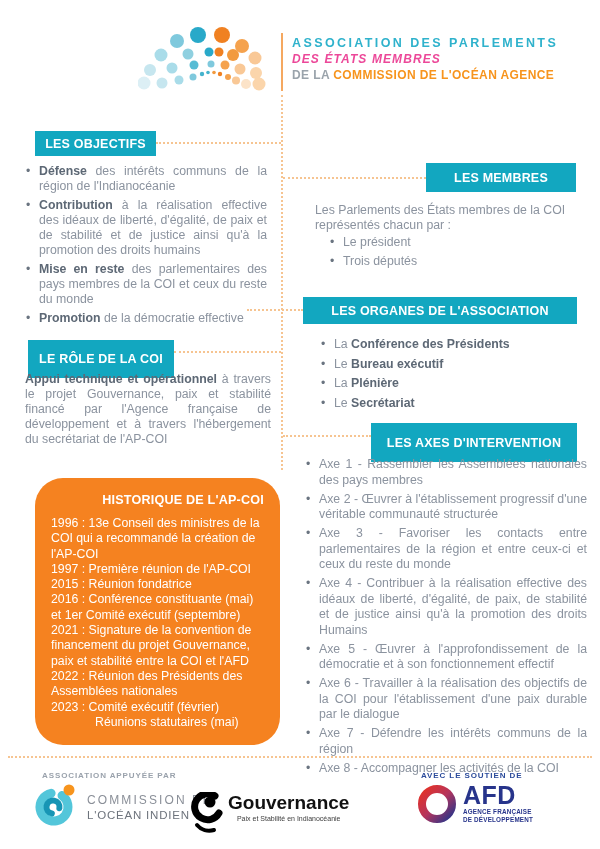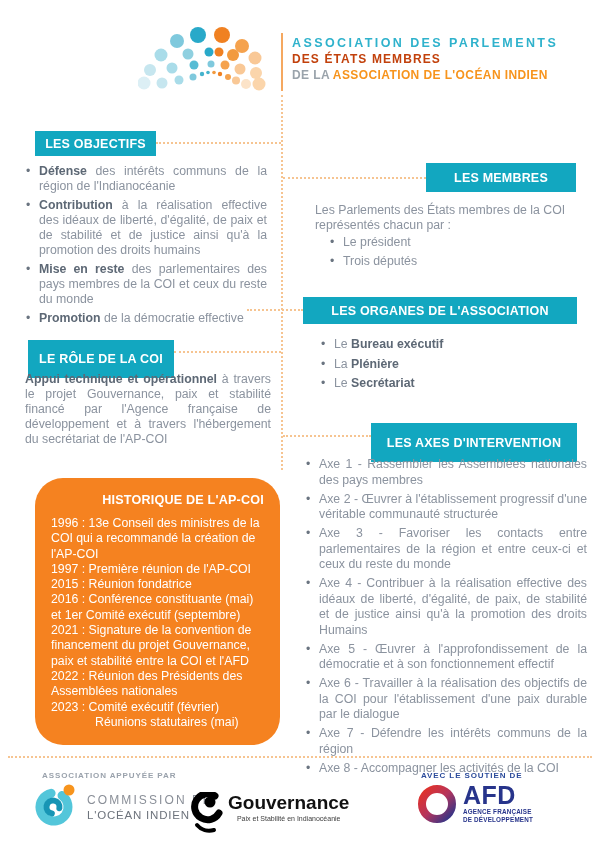--- a/index.html
+++ b/index.html
@@ -4,21 +4,21 @@
 <style>
   html,body{margin:0;padding:0;background:#ffffff;}
   #page{position:relative;width:600px;height:849px;background:#ffffff;overflow:hidden;
         font-family:"Liberation Sans",sans-serif;}
 
   
   #logo-dots{position:absolute;left:138px;top:22px;width:130px;height:72px;}
   #header-divider{position:absolute;left:281px;top:33px;width:0;height:58px;border-left:2px solid #f5a860;}
   #header-text{position:absolute;left:292px;top:35px;line-height:16px;white-space:nowrap;}
   .h-line1{font-size:12.5px;font-weight:bold;letter-spacing:2.4px;color:#2fb2cc;}
-  .h-line2{font-size:12px;font-weight:bold;letter-spacing:1.1px;color:#c2410c;}
+  .h-line2{font-size:12px;font-weight:bold;letter-spacing:1.1px;color:#ec4899;font-style:italic;}
   .h-line3{font-size:12px;font-weight:bold;letter-spacing:0.4px;color:#9aa3ab;}
   .h-line3 .hl{color:#f7941d;}
 
   
   .dotline{position:absolute;border-color:#f6c491;}
   #vline{left:281px;top:95px;width:0;height:375px;border-left:2px dotted #f6c491;}
   .hstub{height:0;border-top:2px dotted #f6c491;}
   #stub-objectifs{left:156px;top:142px;width:125px;}
   #stub-membres{left:283px;top:177px;width:143px;}
   #stub-organes{left:247px;top:309px;width:56px;}
@@ -109,21 +109,21 @@
       <circle cx="90" cy="55" r="3" fill="#f5a24d"></circle>
         <circle cx="98" cy="58.5" r="4" fill="#f9c896"></circle>
       <circle cx="108" cy="62" r="5" fill="#fce3c8"></circle>
         <circle cx="121" cy="62" r="6.5" fill="#fbd5ab"></circle>
     </svg>
   </div>
   <div id="header-divider"></div>
   <div id="header-text">
     <div class="h-line1">ASSOCIATION DES PARLEMENTS</div>
     <div class="h-line2">DES ÉTATS MEMBRES</div>
-    <div class="h-line3"><span>DE LA </span><span class="hl">ASSOCIATION DE L'OCÉAN INDIEN</span></div>
+    <div class="h-line3"><span>DE LA </span><span class="hl">COMMISSION DE L'OCÉAN AGENCE</span></div>
   </div>
 
   <div id="vline" class="dotline"></div>
   <div id="stub-objectifs" class="dotline hstub"></div>
   <div id="stub-membres" class="dotline hstub"></div>
   <div id="stub-organes" class="dotline hstub"></div>
   <div id="stub-role" class="dotline hstub"></div>
   <div id="stub-axes" class="dotline hstub"></div>
   <div id="footer-divider" class="dotline hstub"></div>
 
@@ -156,20 +156,21 @@
   <div id="membres-block" class="txt">
     <div>Les Parlements des États membres de la COI représentés chacun par :</div>
     <ul id="membres-list" class="blist txt">
         <li>Le président</li>
         <li>Trois députés</li>
       </ul>
   </div>
 
   <div id="box-organes" class="tealbox">LES ORGANES DE L'ASSOCIATION</div>
   <ul id="organes-list" class="blist txt">
+      <li>La <b>Conférence des Présidents</b></li>
       <li>Le <b>Bureau exécutif</b></li>
       <li>La <b>Plénière</b></li>
       <li>Le <b>Secrétariat</b></li>
     </ul>
 
   <div id="box-axes" class="tealbox">LES AXES D'INTERVENTION</div>
   <ul id="axes-list" class="blist txt">
       <li>Axe 1 - Rassembler les Assemblées nationales des pays membres</li>
       <li>Axe 2 - Œuvrer à l'établissement progressif d'une véritable communauté structurée</li>
       <li>Axe 3 - Favoriser les contacts entre parlementaires de la région et entre ceux-ci et ceux du reste du monde</li>

